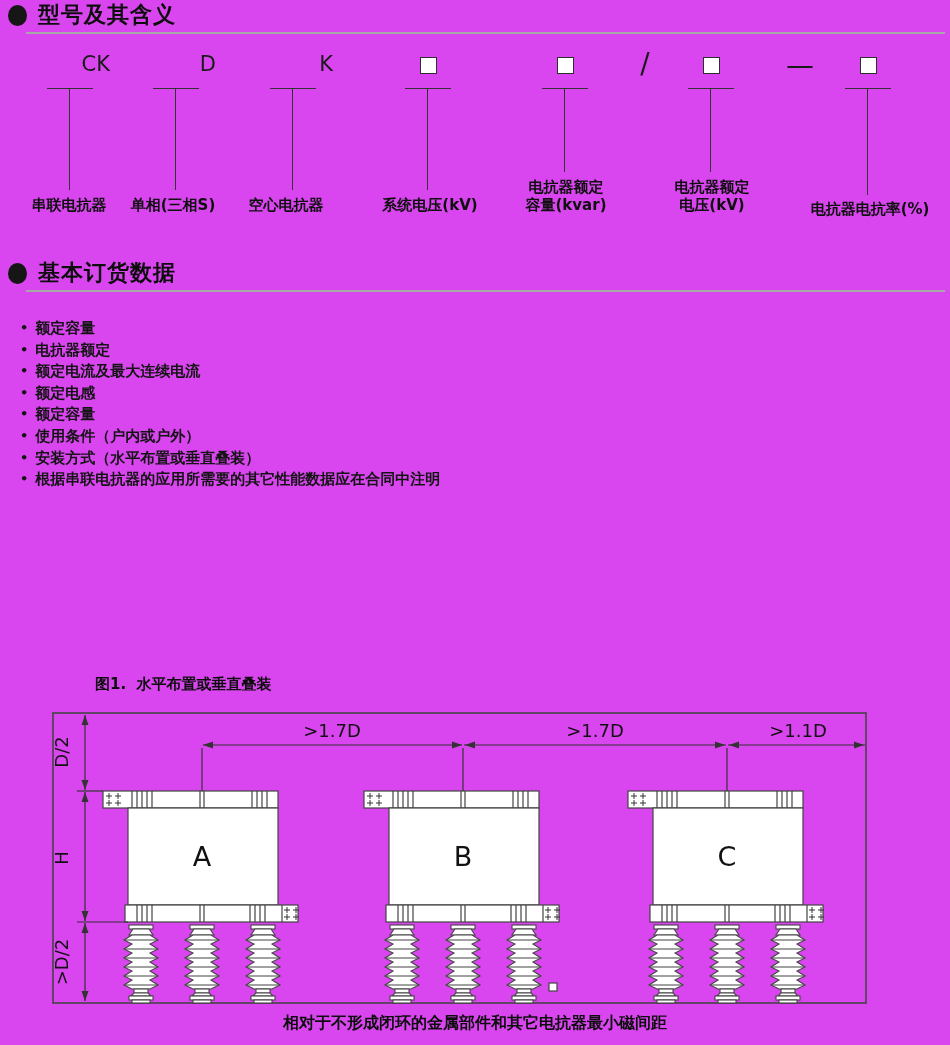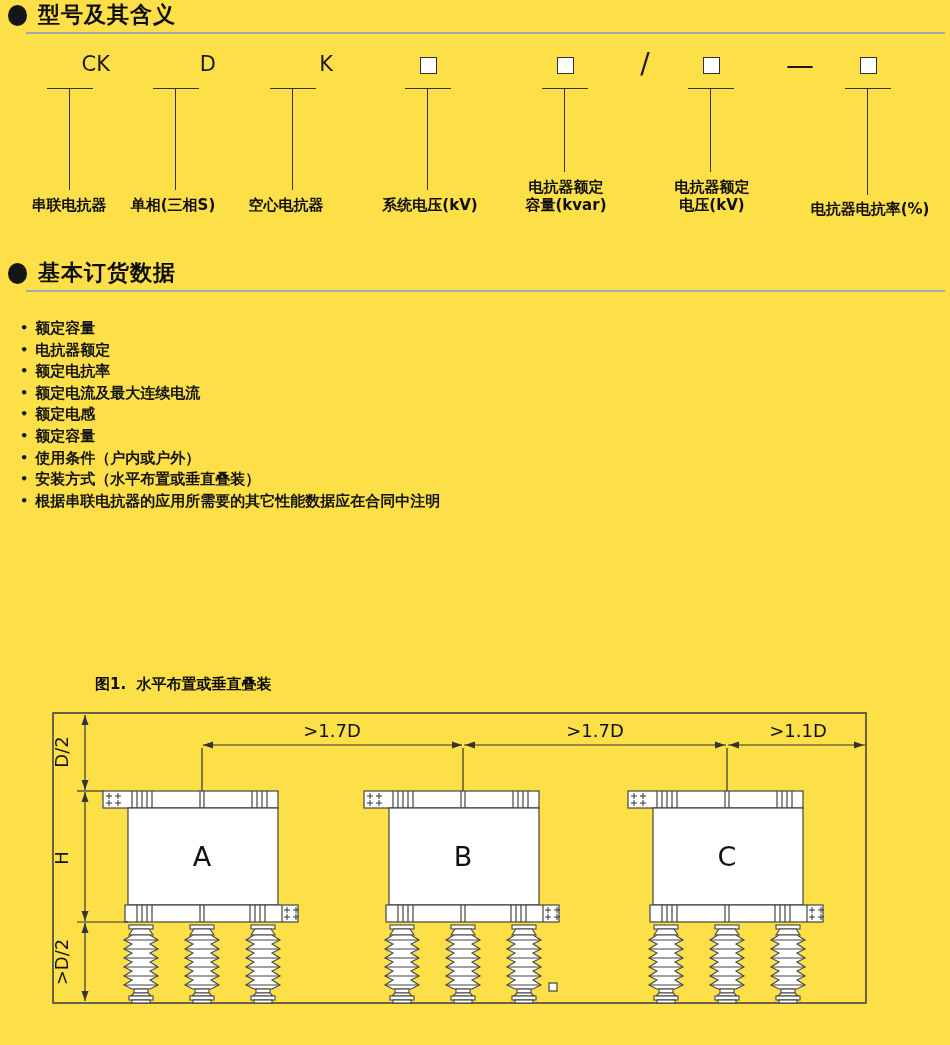--- a/index.html
+++ b/index.html
@@ -1,17 +1,17 @@
 <!DOCTYPE html>
 <html><head>
 <meta charset="utf-8">
 <style>
   html,body{margin:0;padding:0;background:#fff;}
   .page{
-    position:relative;width:950px;height:1045px;background:#fde047;
+    position:relative;width:950px;height:1045px;background:#d946ef;
     font-family:"DejaVu Sans","Liberation Sans",sans-serif;color:#111;
     overflow:hidden;
   }
   
   .sec-header{position:absolute;left:8px;width:937px;}
   .sec-title-row{display:flex;align-items:center;gap:11px;}
   .sec-bullet{width:19px;height:21px;border-radius:50%;background:#161616;flex:0 0 auto;}
   .sec-title{font-size:22px;font-weight:bold;color:#0d0d0d;letter-spacing:1px;line-height:26px;}
   .sec-line{border-top:2px solid #a8a8a8;margin-top:4px;margin-left:18px;}
   
@@ -91,21 +91,20 @@
     <div class="sec-title-row">
       <div class="sec-bullet"></div>
       <div class="sec-title">基本订货数据</div>
     </div>
     <div class="sec-line"></div>
   </div>
 
   <ul class="order-list">
     <li>额定容量</li>
     <li>电抗器额定</li>
-    <li>额定电抗率</li>
     <li>额定电流及最大连续电流</li>
     <li>额定电感</li>
     <li>额定容量</li>
     <li>使用条件（户内或户外）</li>
     <li>安装方式（水平布置或垂直叠装）</li>
     <li>根据串联电抗器的应用所需要的其它性能数据应在合同中注明</li>
   </ul>
 
 
   <div class="fig-title">图1.  水平布置或垂直叠装</div>
@@ -189,14 +188,15 @@
       <polygon points="729,745 739,741.5 739,748.5"></polygon>
       <polygon points="864,745 854,741.5 854,748.5"></polygon>
     </g>
     <text class="dim-label" x="332" y="737" text-anchor="middle">&gt;1.7D</text>
     <text class="dim-label" x="595" y="737" text-anchor="middle">&gt;1.7D</text>
     <text class="dim-label" x="798" y="737" text-anchor="middle">&gt;1.1D</text>
 
     <rect x="549" y="983" width="8" height="8" fill="#fff" stroke="#444" stroke-width="1.2"></rect>
   </svg>
 
+  <div class="fig-caption">相对于不形成闭环的金属部件和其它电抗器最小磁间距</div>
 
 </div>
 
 </body></html>

